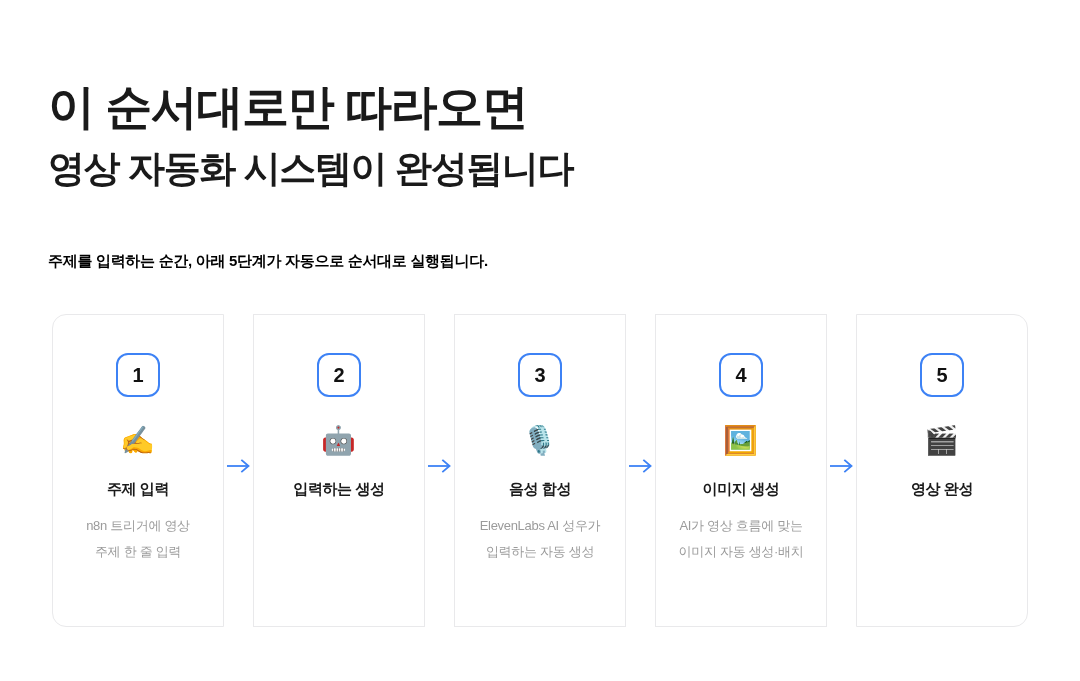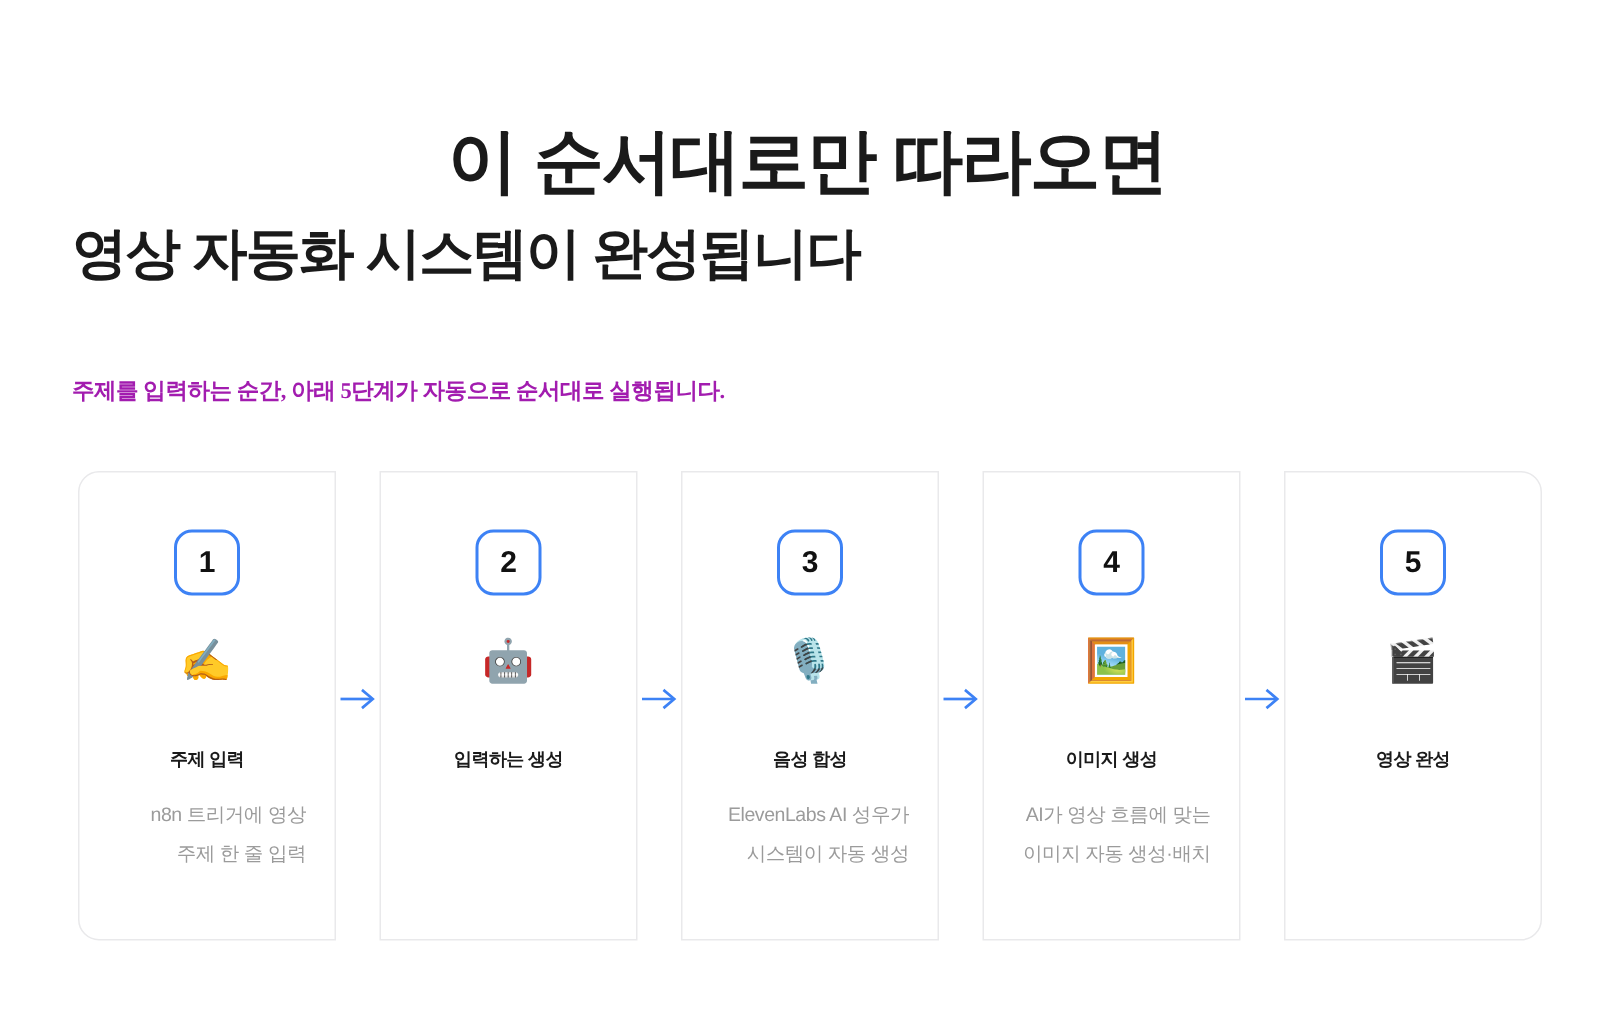--- a/index.html
+++ b/index.html
@@ -37,39 +37,37 @@
     display: block;
     font-size: 47px;
     line-height: 62px;
     letter-spacing: -1.4px;
     color: #1a1a1a;
     white-space: nowrap;
   }
 
   .heading-line-1 {
     font-weight: bold;
-    text-align: center;
   }
 
   .heading-line-2 {
     font-weight: bold;
     font-size: 37px;
   }
 
   .subtitle {
     position: absolute;
     left: 48px;
     top: 250px;
     font-size: 15px;
     line-height: 22px;
     font-weight: bold;
-    color: #a21caf;
+    color: #000000;
     letter-spacing: -0.3px;
     white-space: nowrap;
-    font-family: Liberation Serif, serif;
   }
 
   
   .steps {
     position: absolute;
     left: 52px;
     top: 314px;
     width: 976px;
     height: 313px;
     display: flex;
@@ -118,36 +116,36 @@
     height: 34px;
     font-size: 28px;
     line-height: 34px;
     font-family: "DejaVu Sans", sans-serif;
     display: flex;
     align-items: center;
     justify-content: center;
   }
 
   .step-title {
-    margin-top: 38px;
-    font-size: 12px;
+    margin-top: 21px;
+    font-size: 15px;
     font-weight: bold;
     color: #1a1a1a;
     letter-spacing: -0.4px;
     text-align: center;
     line-height: 20px;
   }
 
   .step-desc {
     margin-top: 14px;
     width: 132px;
     font-size: 13px;
     line-height: 26px;
     color: #9b9b9b;
-    text-align: right;
+    text-align: center;
     letter-spacing: -0.3px;
     word-break: keep-all;
   }
 
   
   .step-arrow {
     flex: 0 0 29px;
     width: 29px;
     position: relative;
     display: flex;
@@ -209,21 +207,21 @@
         <polyline points="16,2.5 22.5,8 16,13.5" fill="none" stroke="#3d82f5" stroke-width="1.8" stroke-linecap="square"></polyline>
       </svg>
     </div>
 
     <div class="step-card">
       <div class="step-badge">
         <span>3</span>
       </div>
       <div class="step-emoji">🎙️</div>
       <div class="step-title">음성 합성</div>
-      <div class="step-desc">ElevenLabs AI 성우가 시스템이 자동 생성</div>
+      <div class="step-desc">ElevenLabs AI 성우가 입력하는 자동 생성</div>
     </div>
 
     <div class="step-arrow">
       <svg class="arrow-glyph" viewBox="0 0 26 16">
         <line x1="1" y1="8" x2="22" y2="8" stroke="#3d82f5" stroke-width="1.8"></line>
         <polyline points="16,2.5 22.5,8 16,13.5" fill="none" stroke="#3d82f5" stroke-width="1.8" stroke-linecap="square"></polyline>
       </svg>
     </div>
 
     <div class="step-card">

